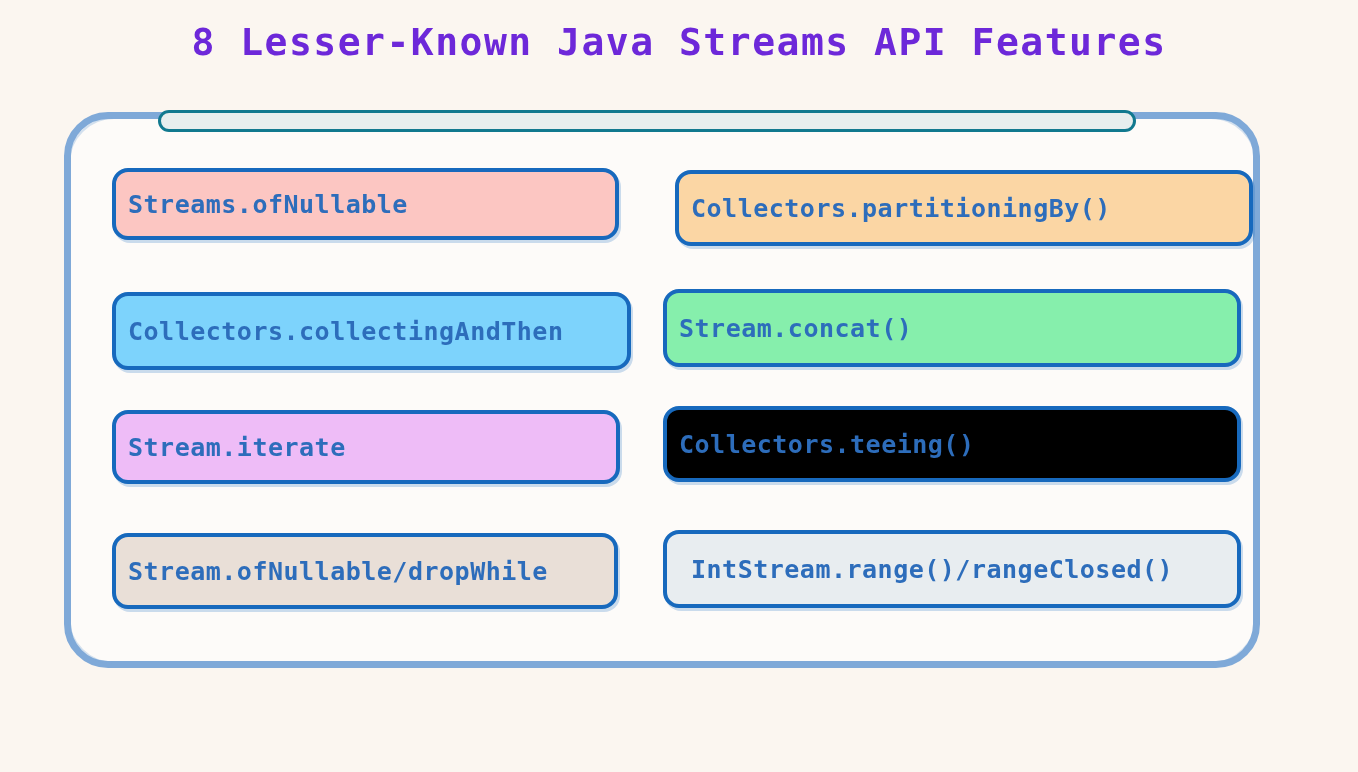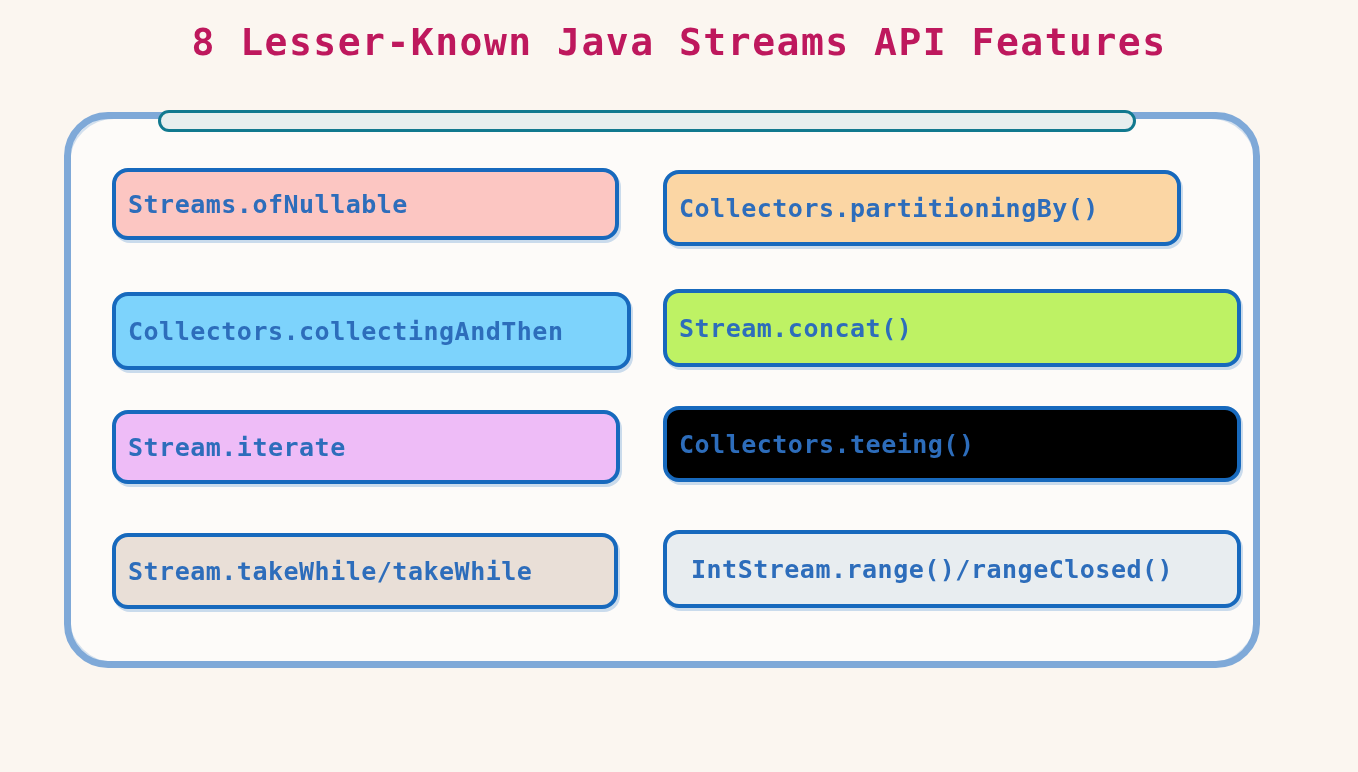--- a/index.html
+++ b/index.html
@@ -98,57 +98,57 @@
   
   .col-left  { left: 48px; }
   .col-right { left: 599px; }
 
   
   #card-of-nullable          { width: 507px; height: 72px; top: 56px;  }
   #card-collecting-and-then  { width: 519px; height: 78px; top: 180px; }
   #card-iterate              { width: 508px; height: 74px; top: 298px; }
   #card-take-drop-while      { width: 506px; height: 76px; top: 421px; }
 
-  #card-partitioning-by      { width: 518px; height: 76px; top: 58px;  }
+  #card-partitioning-by      { width: 578px; height: 76px; top: 58px; margin-left: 12px;  }
   #card-concat               { width: 578px; height: 78px; top: 177px; }
   #card-teeing               { width: 578px; height: 76px; top: 294px; }
   #card-int-range            { width: 578px; height: 78px; top: 418px; }
 </style>
 </head>
 <body style="background: rgb(251, 246, 240);">
 
-<div id="page-title" style="color: #be185d;">8 Lesser-Known Java Streams API Features</div>
+<div id="page-title" style="color: #6d28d9;">8 Lesser-Known Java Streams API Features</div>
 
 <div id="outer-container" style="border-color: rgb(127, 169, 216); background: rgb(253, 251, 249);"></div>
 
 <div id="top-bar" style="border-color: rgb(17, 121, 143); background: rgb(231, 238, 238);"></div>
 
 <div id="cards-area">
 
   <div class="card col-left" id="card-of-nullable" style="background: rgb(252, 198, 194); border-color: rgb(23, 105, 189);">
     <span class="card-label" style="color: rgb(45, 109, 187);">Streams.ofNullable</span>
   </div>
 
   <div class="card col-left" id="card-collecting-and-then" style="background: #7dd3fc; border-color: rgb(23, 105, 189);">
     <span class="card-label" style="color: rgb(45, 109, 187);">Collectors.collectingAndThen</span>
   </div>
 
   <div class="card col-left" id="card-iterate" style="background: rgb(238, 188, 247); border-color: rgb(23, 105, 189);">
     <span class="card-label" style="color: rgb(45, 109, 187);">Stream.iterate</span>
   </div>
 
   <div class="card col-left" id="card-take-drop-while" style="background: rgb(233, 223, 215); border-color: rgb(23, 105, 189);">
-    <span class="card-label" style="color: rgb(45, 109, 187);">Stream.takeWhile/takeWhile</span>
+    <span class="card-label" style="color: rgb(45, 109, 187);">Stream.ofNullable/dropWhile</span>
   </div>
 
   <div class="card col-right" id="card-partitioning-by" style="background: rgb(251, 214, 164); border-color: rgb(23, 105, 189);">
     <span class="card-label" style="color: rgb(45, 109, 187);">Collectors.partitioningBy()</span>
   </div>
 
-  <div class="card col-right" id="card-concat" style="background: #bef264; border-color: rgb(23, 105, 189);">
+  <div class="card col-right" id="card-concat" style="background: #86efac; border-color: rgb(23, 105, 189);">
     <span class="card-label" style="color: rgb(45, 109, 187);">Stream.concat()</span>
   </div>
 
   <div class="card col-right" id="card-teeing" style="background: #000000; border-color: rgb(23, 105, 189);">
     <span class="card-label" style="color: rgb(45, 109, 187);">Collectors.teeing()</span>
   </div>
 
   <div class="card col-right" id="card-int-range" style="background: rgb(232, 237, 240); border-color: rgb(23, 105, 189);">
     <span class="card-label" style="color: rgb(45, 109, 187); margin-left: 12px;">IntStream.range()/rangeClosed()</span>
   </div>

